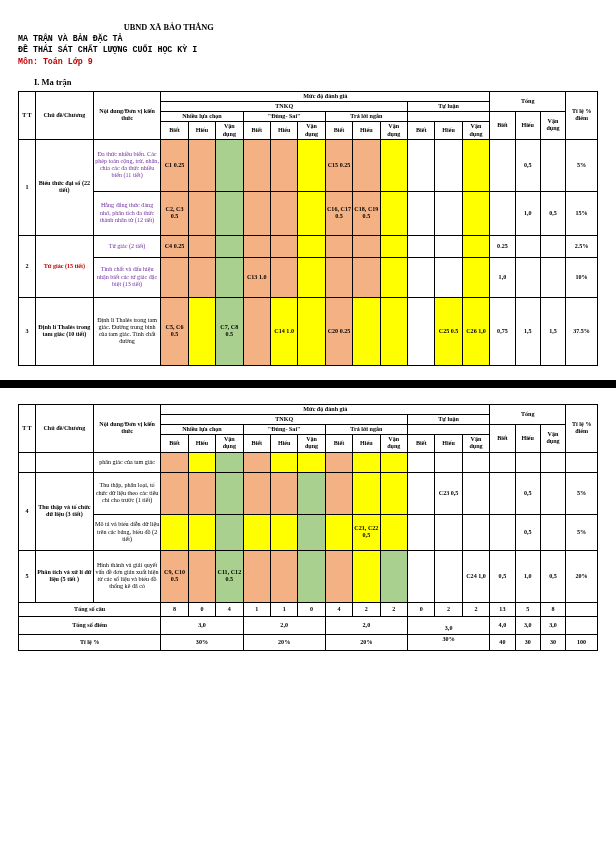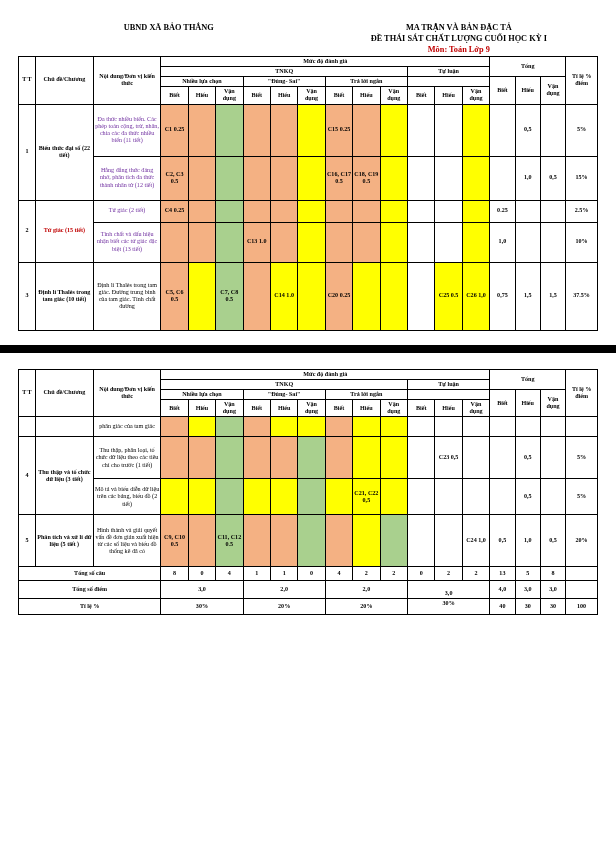--- a/index.html
+++ b/index.html
@@ -3,23 +3,23 @@
 <meta charset="utf-8">
 <style>
   html,body{margin:0;padding:0;}
   body{
     width:616px;height:845px;background:#ffffff;
     font-family:"Liberation Serif", serif;
     color:#000;
   }
   .page{position:relative;width:616px;height:845px;}
   
-  .hdr{display:flex;padding:22px 18px 0 18px;font-size:8.3px;font-weight:bold;}
+  .hdr{display:flex;padding:22px 18px 0 18px;font-size:8.3px;font-weight:bold;flex-direction:column;}
   .hdr-left{width:52%;text-align:center;line-height:1.35;}
-  .hdr-right{width:48%;text-align:center;line-height:1.35;}
+  .hdr-right{width:48%;line-height:1.35;font-family:Liberation Mono, monospace;}
   .hdr-right .red{color:#c00000;}
   .sect-title{font-size:8.5px;font-weight:bold;margin:10px 0 4px 34px;}
   
   table.matrix{border-collapse:collapse;table-layout:fixed;margin:0 auto;}
   table.matrix td,table.matrix th{
     border:1px solid #000;font-size:6.1px;line-height:1.18;
     padding:1px 1px;vertical-align:middle;text-align:center;
     word-wrap:break-word;overflow:hidden;
   }
   .lbl{font-weight:bold;}
@@ -46,20 +46,21 @@
     <div class="hdr-left">
       <div>UBND XÃ BẢO THẮNG</div>
     </div>
     <div class="hdr-right">
       <div>MA TRẬN VÀ BẢN ĐẶC TẢ</div>
       <div>ĐỀ THÁI SÁT CHẤT LƯỢNG CUỐI HỌC KỲ I</div>
       <div class="red">Môn: Toán  Lớp 9</div>
     </div>
   </div>
 
+  <div class="sect-title">I. Ma trận</div>
 
   <table class="matrix" style="width:580px;">
     <colgroup>
       <col style="width:16px">
         <col style="width:55px">
         <col style="width:64px">
       <col style="width:26px">
         <col style="width:26px">
         <col style="width:26px">
       <col style="width:26px">

